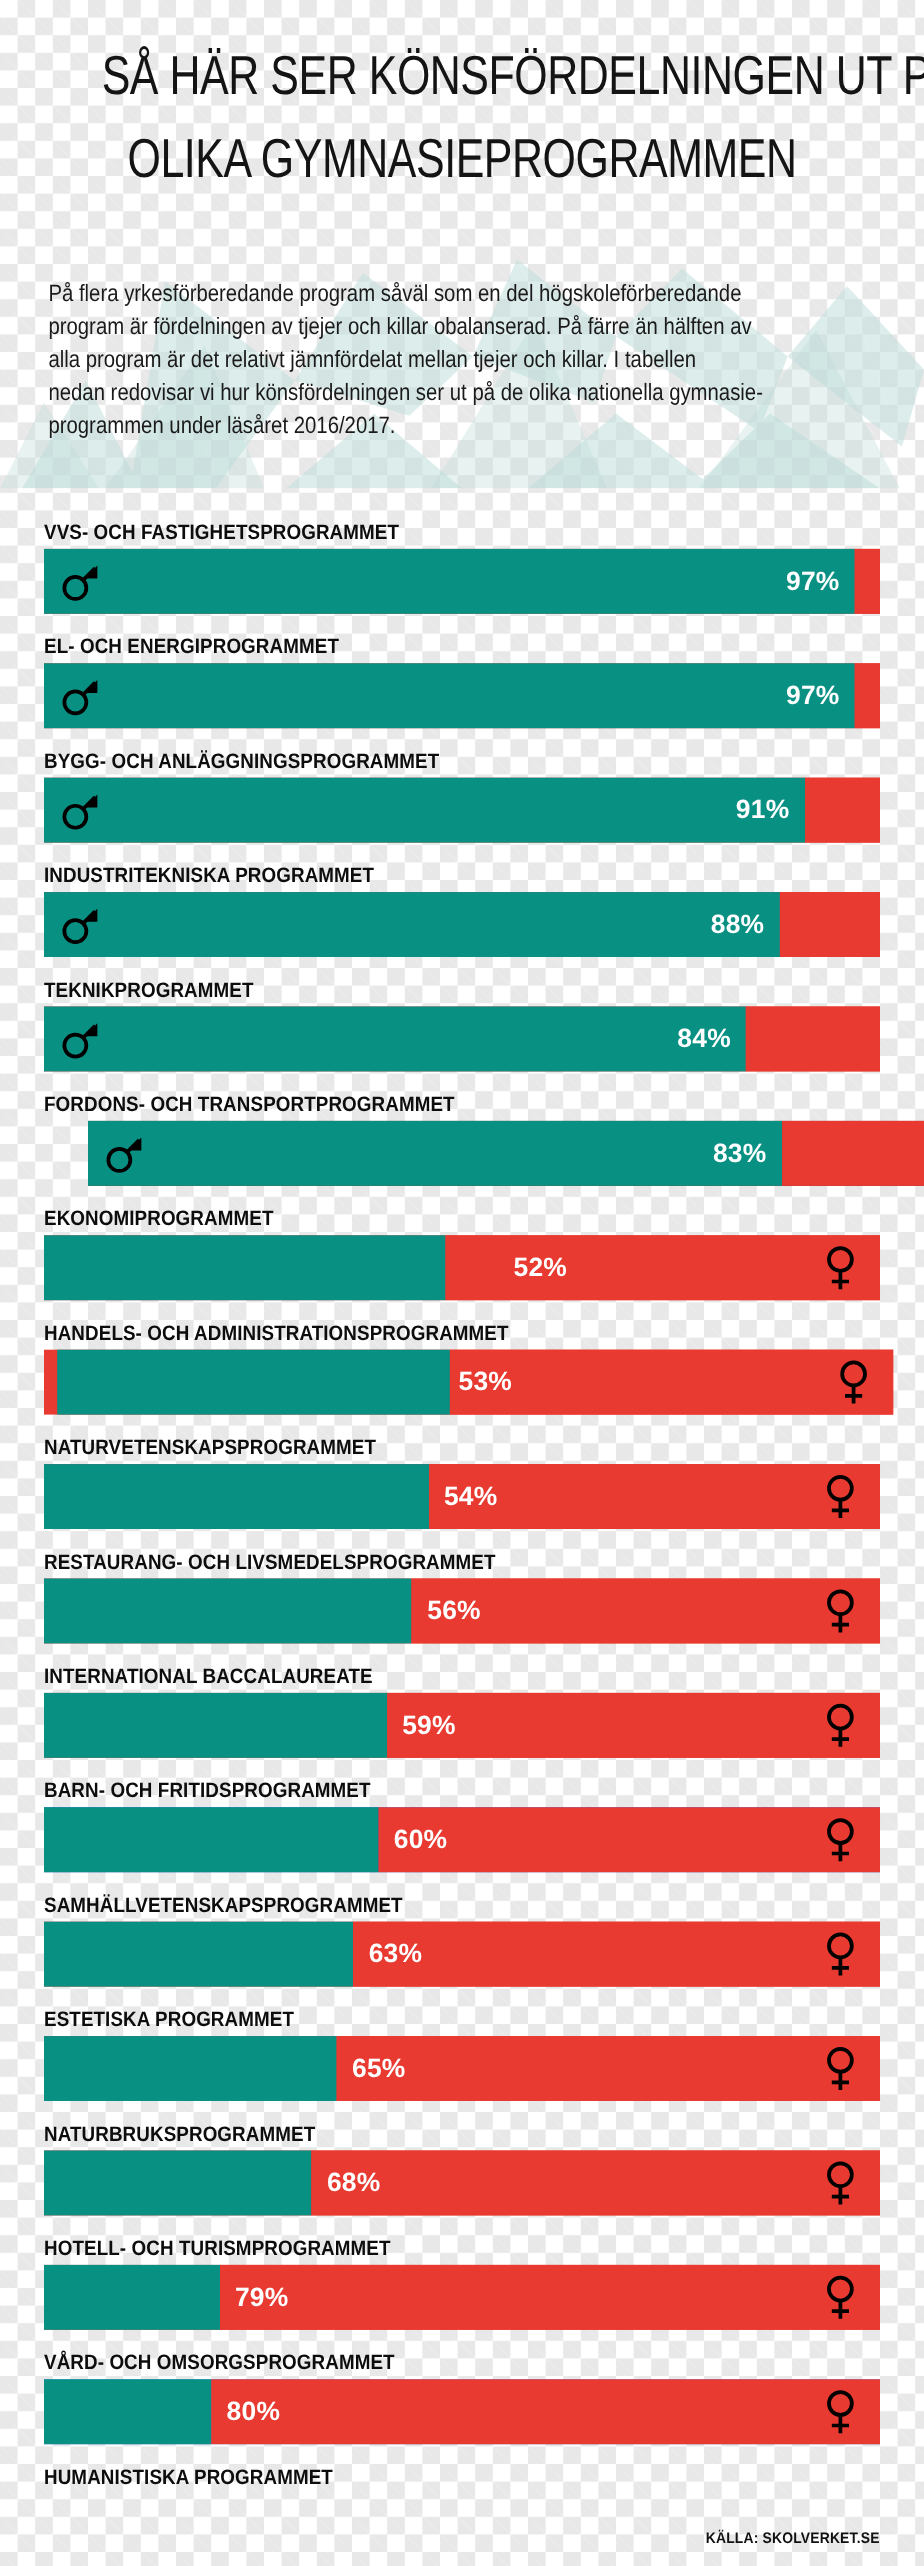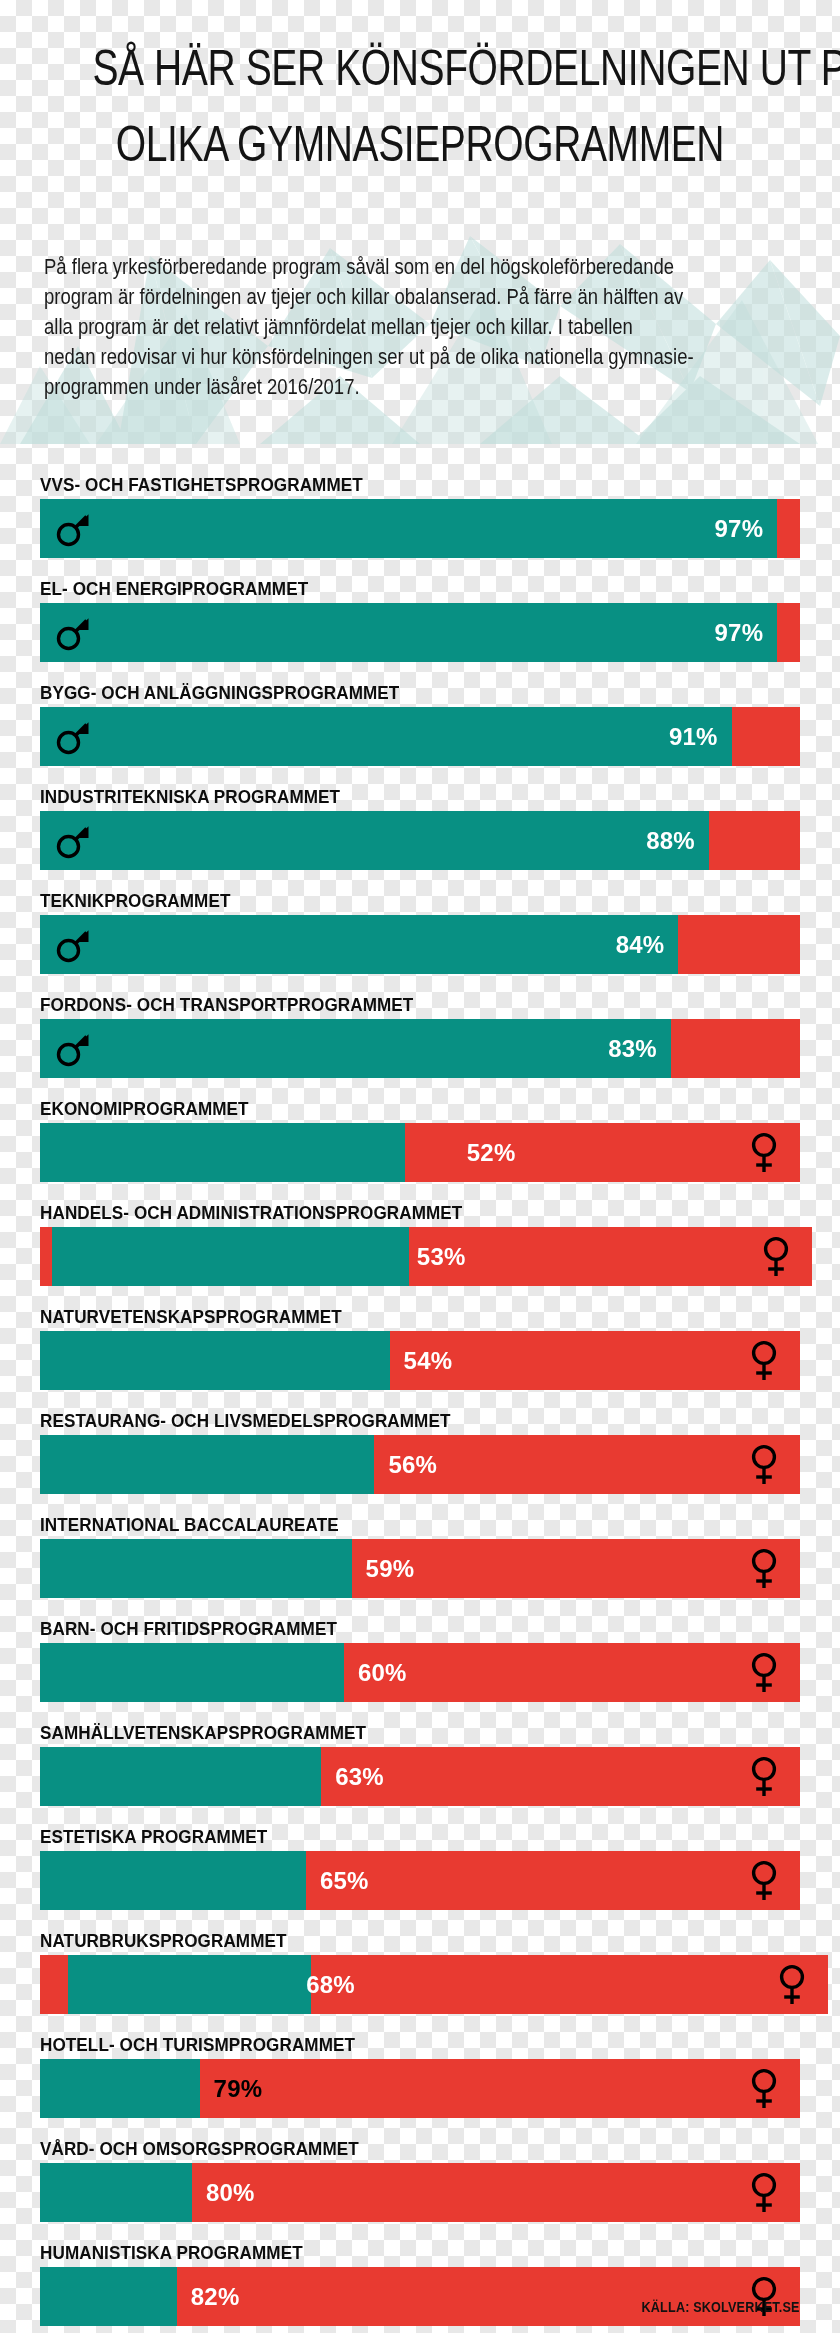--- a/index.html
+++ b/index.html
@@ -261,21 +261,21 @@
           <svg width="34" height="38" viewBox="0 0 34 38" xmlns="http://www.w3.org/2000/svg">
             <circle cx="13.5" cy="24.5" r="10" fill="none" stroke="#000" stroke-width="3.4"></circle>
             <line x1="20.8" x2="31.5" y1="17.2" y2="6.5" stroke="#000" stroke-width="3.4"></line>
             <polygon points="33.5,4.2 33.5,16.0 21.8,16.0" fill="#000"></polygon>
           </svg>
         </div>
       </div>
     </div>
     <div class="row">
       <div class="row-label">FORDONS- OCH TRANSPORTPROGRAMMET</div>
-      <div class="bar" style="background: #7f1d1d;">
+      <div class="bar" style="background: #7f1d1d; margin-left: 40px;">
         <div class="seg-male" style="width: 83%; background: rgb(8, 144, 131);"></div>
         <div class="seg-female" style="background: rgb(232, 58, 49);"></div>
         <div class="bar-value male-side" style="color: rgb(255, 255, 255); left: 0px; width: calc(83% - 14px);">83%</div>
         <div class="gender-icon male">
           <svg width="34" height="38" viewBox="0 0 34 38" xmlns="http://www.w3.org/2000/svg">
             <circle cx="13.5" cy="24.5" r="10" fill="none" stroke="#000" stroke-width="3.4"></circle>
             <line x1="20.8" x2="31.5" y1="17.2" y2="6.5" stroke="#000" stroke-width="3.4"></line>
             <polygon points="33.5,4.2 33.5,16.0 21.8,16.0" fill="#000"></polygon>
           </svg>
         </div>
@@ -396,39 +396,39 @@
           <svg width="30" height="42" viewBox="0 0 30 42" xmlns="http://www.w3.org/2000/svg">
             <circle cx="15" cy="13" r="10.4" fill="none" stroke="#000" stroke-width="3.4"></circle>
             <line x1="15" x2="15" y1="23.6" y2="40" stroke="#000" stroke-width="3.4"></line>
             <line x1="7.2" x2="22.8" y1="33" y2="33" stroke="#000" stroke-width="3.4"></line>
           </svg>
         </div>
       </div>
     </div>
     <div class="row">
       <div class="row-label">NATURBRUKSPROGRAMMET</div>
-      <div class="bar" style="background: rgb(232, 58, 49); padding-left: 28px;">
+      <div class="bar" style="background: rgb(232, 58, 49);">
         <div class="seg-male" style="width: 32%; background: rgb(8, 144, 131);"></div>
         <div class="seg-female" style="background: rgb(232, 58, 49);"></div>
         <div class="bar-value female-side" style="color: rgb(255, 255, 255); left: calc(32% + 14px); right: auto;">68%</div>
         <div class="gender-icon female">
           <svg width="30" height="42" viewBox="0 0 30 42" xmlns="http://www.w3.org/2000/svg">
             <circle cx="15" cy="13" r="10.4" fill="none" stroke="#000" stroke-width="3.4"></circle>
             <line x1="15" x2="15" y1="23.6" y2="40" stroke="#000" stroke-width="3.4"></line>
             <line x1="7.2" x2="22.8" y1="33" y2="33" stroke="#000" stroke-width="3.4"></line>
           </svg>
         </div>
       </div>
     </div>
     <div class="row">
       <div class="row-label">HOTELL- OCH TURISMPROGRAMMET</div>
       <div class="bar" style="background: rgb(232, 58, 49);">
         <div class="seg-male" style="width: 21%; background: rgb(8, 144, 131);"></div>
         <div class="seg-female" style="background: rgb(232, 58, 49);"></div>
-        <div class="bar-value female-side" style="color: #000000; left: calc(21% + 14px); right: auto;">79%</div>
+        <div class="bar-value female-side" style="color: #ffffff; left: calc(21% + 14px); right: auto;">79%</div>
         <div class="gender-icon female">
           <svg width="30" height="42" viewBox="0 0 30 42" xmlns="http://www.w3.org/2000/svg">
             <circle cx="15" cy="13" r="10.4" fill="none" stroke="#000" stroke-width="3.4"></circle>
             <line x1="15" x2="15" y1="23.6" y2="40" stroke="#000" stroke-width="3.4"></line>
             <line x1="7.2" x2="22.8" y1="33" y2="33" stroke="#000" stroke-width="3.4"></line>
           </svg>
         </div>
       </div>
     </div>
     <div class="row">
@@ -441,28 +441,16 @@
           <svg width="30" height="42" viewBox="0 0 30 42" xmlns="http://www.w3.org/2000/svg">
             <circle cx="15" cy="13" r="10.4" fill="none" stroke="#000" stroke-width="3.4"></circle>
             <line x1="15" x2="15" y1="23.6" y2="40" stroke="#000" stroke-width="3.4"></line>
             <line x1="7.2" x2="22.8" y1="33" y2="33" stroke="#000" stroke-width="3.4"></line>
           </svg>
         </div>
       </div>
     </div>
     <div class="row">
       <div class="row-label">HUMANISTISKA PROGRAMMET</div>
-      <div class="bar" style="background: rgb(232, 58, 49);">
-        <div class="seg-male" style="width: 18%; background: rgb(8, 144, 131);"></div>
-        <div class="seg-female" style="background: rgb(232, 58, 49);"></div>
-        <div class="bar-value female-side" style="color: rgb(255, 255, 255); left: calc(18% + 14px); right: auto;">82%</div>
-        <div class="gender-icon female">
-          <svg width="30" height="42" viewBox="0 0 30 42" xmlns="http://www.w3.org/2000/svg">
-            <circle cx="15" cy="13" r="10.4" fill="none" stroke="#000" stroke-width="3.4"></circle>
-            <line x1="15" x2="15" y1="23.6" y2="40" stroke="#000" stroke-width="3.4"></line>
-            <line x1="7.2" x2="22.8" y1="33" y2="33" stroke="#000" stroke-width="3.4"></line>
-          </svg>
-        </div>
-      </div>
     </div>
   </div>
 
 <div id="footer">KÄLLA: SKOLVERKET.SE</div>
 
 </body></html>

